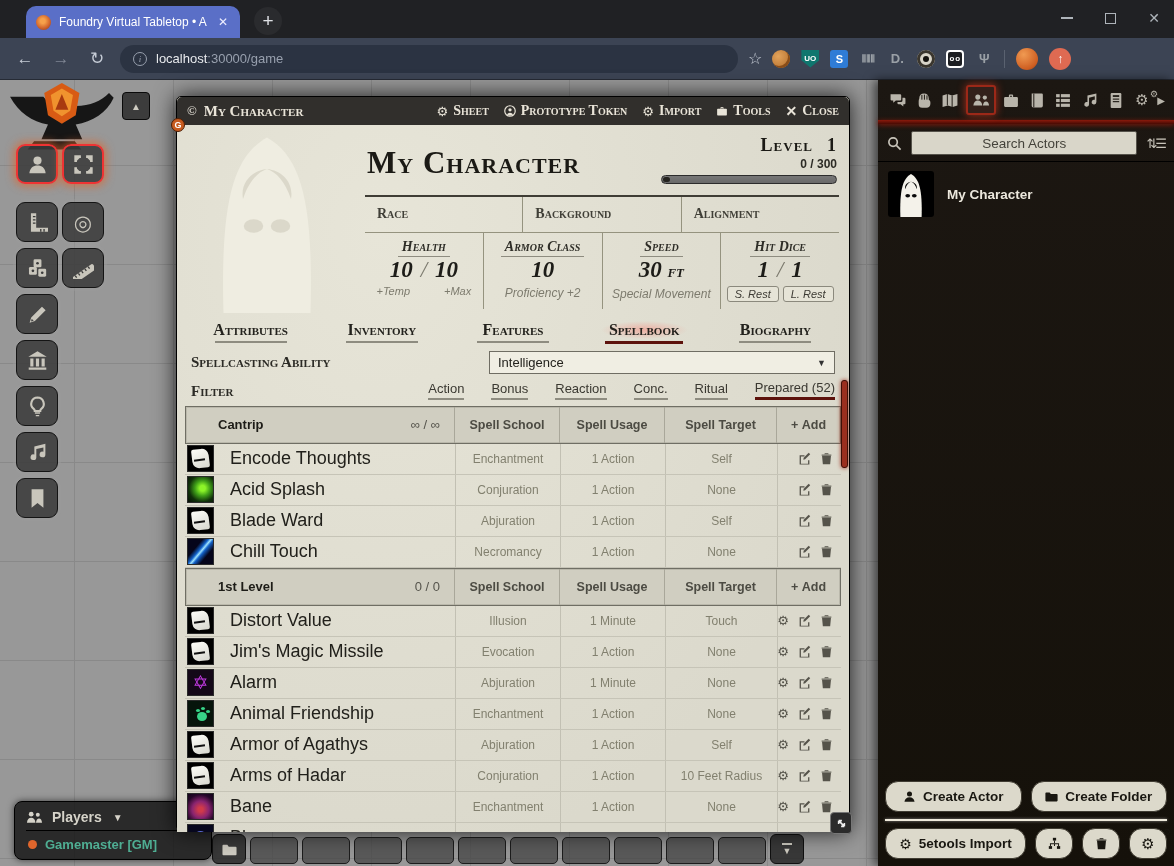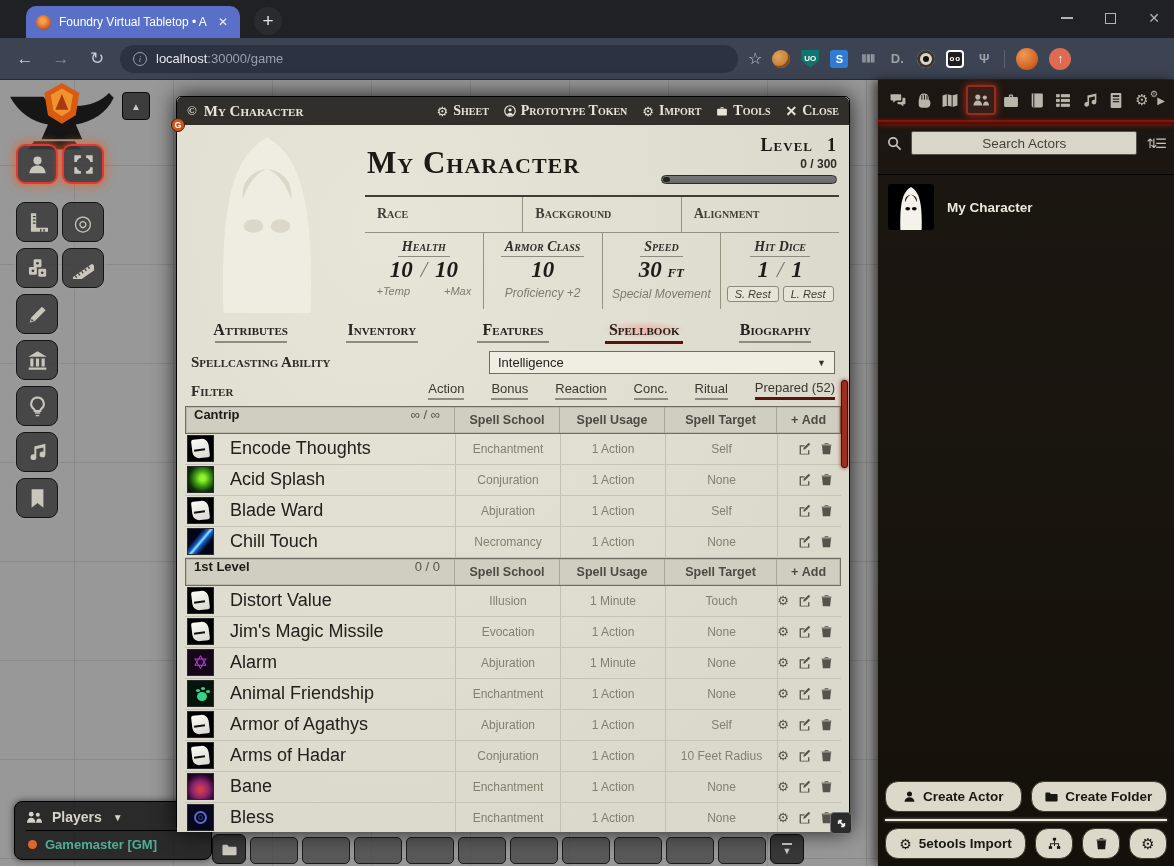--- a/index.html
+++ b/index.html
@@ -157,22 +157,22 @@
                display:flex; align-items:center; padding:8px 8px; font-size:13px; color:#23221d; }
   .selectbox .arrow { margin-left:auto; font-size:9px; color:#333; }
 
   .filter-row { display:flex; align-items:flex-end; padding:3px 14px 6px; }
   .filter-label { font-size:15px; color:#2c2b26; margin-right:auto; }
   .f-item { margin-left:27px; text-align:center; font-size:13px; color:#3a3831; }
   .f-item .ful { height:2px; background:#8e8c80; margin-top:2px; }
   .f-item.active .ful { background:#5d120c; height:2.5px; }
 
   .spell-list { margin:0 8px; position:relative; }
-  .sec-head { display:flex; align-items:flex-start; height:28px; background:#d0cec1;
-              border:1px solid #6f6e64; box-shadow:inset 0 0 0 1px #bab8ab; font-size:13px; }
+  .sec-head { display:flex; align-items:center; height:38px; background:#d0cec1;
+              border:1px solid #6f6e64; box-shadow:inset 0 0 0 1px #bab8ab; font-size:13px;padding-left:24px; }
   .c-name { flex:1; display:flex; align-items:center; padding-left:8px; min-width:0; }
   .sec-title { font-weight:700; color:#1d1c17; }
   .sec-uses { margin-left:auto; padding-right:14px; color:#55544c; font-size:13px; }
   .c-school,.c-usage { width:105px; text-align:center; }
   .c-target { width:112px; text-align:center; }
   .c-add { width:64px; text-align:center; }
   .sec-head .c-school,.sec-head .c-usage,.sec-head .c-target,.sec-head .c-add
         { font-weight:700; color:#4c4b43; font-size:12.5px; border-left:1px solid #a9a79a; height:100%;
           display:flex; align-items:center; justify-content:center; }
 
@@ -221,21 +221,21 @@
   .stab { width:22px; display:flex; align-items:center; justify-content:center; }
   .stab svg { width:18px; height:17px; fill:#b9b5ab; }
   .stab.active { width:30px; height:30px; border:2px solid #9c2818; background:#33201a;
                  border-radius:3px; box-shadow:0 0 9px #a8301c; }
   .stab-caret { font-size:10px; color:#b9b5ab; }
   .cogs-pair { position:relative; font-family:"DejaVu Sans",sans-serif; color:#b9b5ab; }
   .cogs-pair .big { font-size:15px; }
   .cogs-pair .small { font-size:9px; position:absolute; right:-5px; top:-2px; }
   .red-line { height:4px; background:linear-gradient(#8a1a0c,#470a03); box-shadow:0 1px 5px #8a1a0c; }
 
-  .search-row { display:flex; align-items:center; gap:9px; padding:7px 9px 19px; border-bottom:1px solid #000; }
+  .search-row { display:flex; align-items:center; gap:9px; padding:7px 9px 6px; border-bottom:1px solid #000; }
   .search-row svg { width:15px; height:15px; stroke:#c8c4ba; fill:none; stroke-width:1.8; flex:none; }
   .search-input { flex:1; height:24px; background:#d9d6c9; border:1px solid #55524a; border-radius:2px;
                   text-align:center; font-size:13.5px; color:#2e2c26; font-family:"Liberation Sans",sans-serif; }
   .search-input::placeholder { color:#45433b; opacity:1; }
   .sort-ic { font-size:13px; color:#c8c4ba; letter-spacing:-2px; }
 
   .actor-item { display:flex; align-items:center; gap:13px; padding:9px 10px; }
   .actor-avatar { width:46px; height:46px; background:#000; border-radius:3px; flex:none;
                   display:flex; align-items:flex-end; justify-content:center; overflow:hidden; }
   .actor-name { font-weight:700; font-size:13.5px; color:#ece8dd; }

